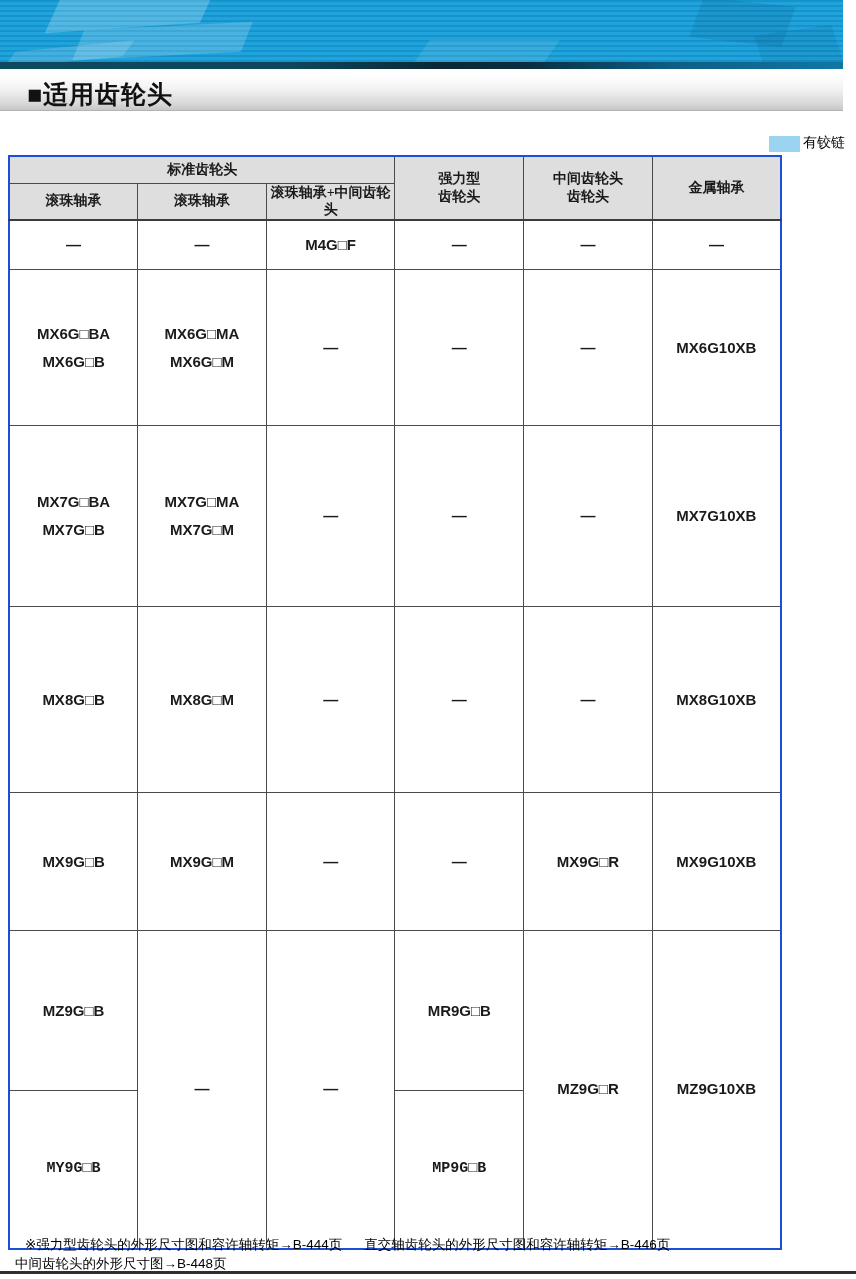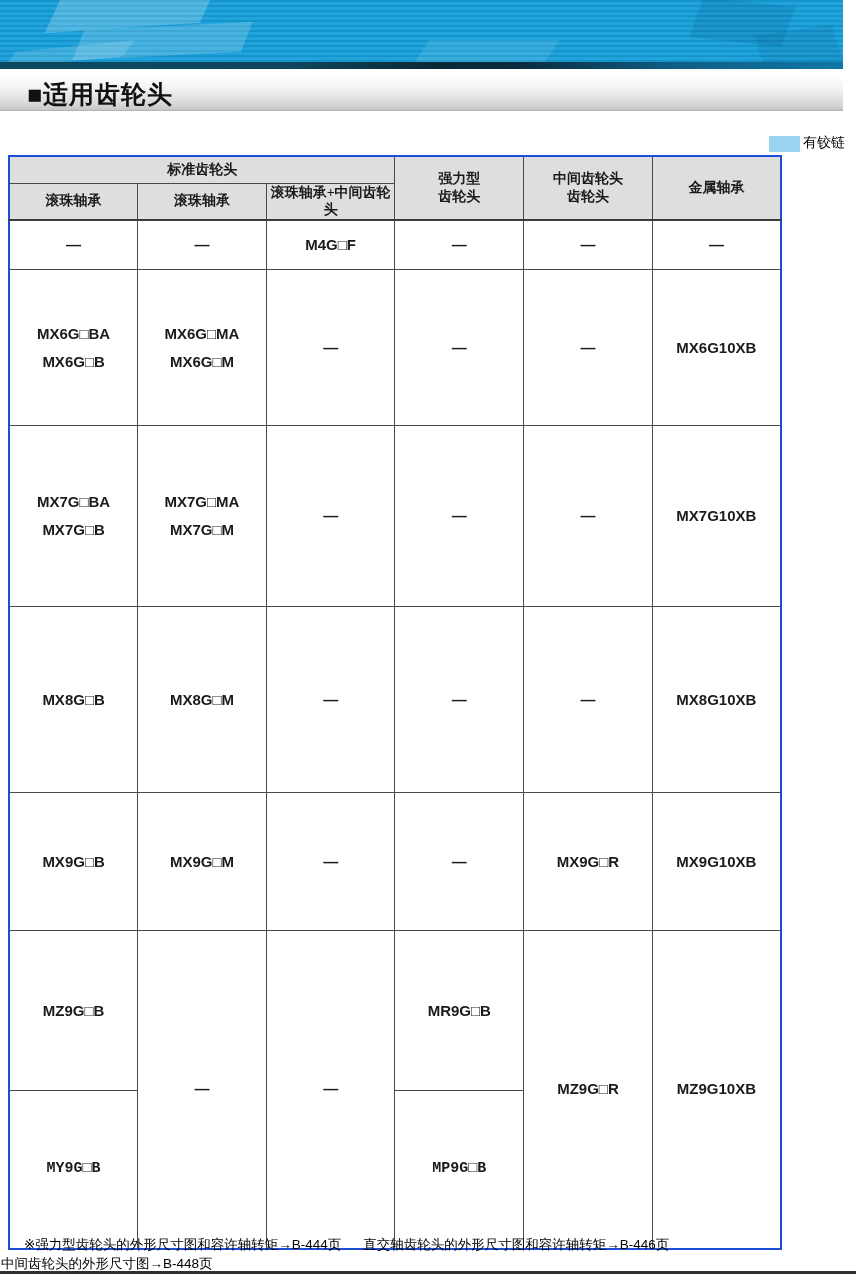--- a/index.html
+++ b/index.html
@@ -122,23 +122,23 @@
 
   
   .notes {
     position: absolute;
     left: 0; top: 1235px;
     width: 856px;
     font-size: 13.5px;
     color: #000000;
     line-height: 19px;
   }
-  .notes .line1 { padding-left: 0; margin-left: 24px; }
+  .notes .line1 { padding-left: 25px; }
   .notes .gap { display: inline-block; width: 22px; }
-  .notes .line2 { padding-left: 1px; }
+  .notes .line2 { padding-left: 15px; }
 
   .bottom-rule {
     position: absolute;
     left: 0; top: 1271px;
     width: 856px; height: 3px;
     background: #2f2f2f;
   }
 </style>
 </head>
 <body>

